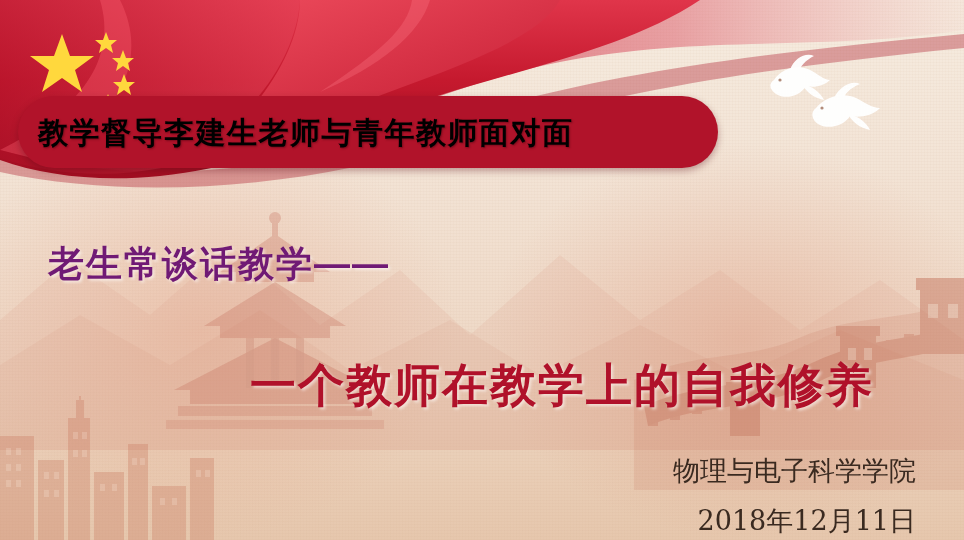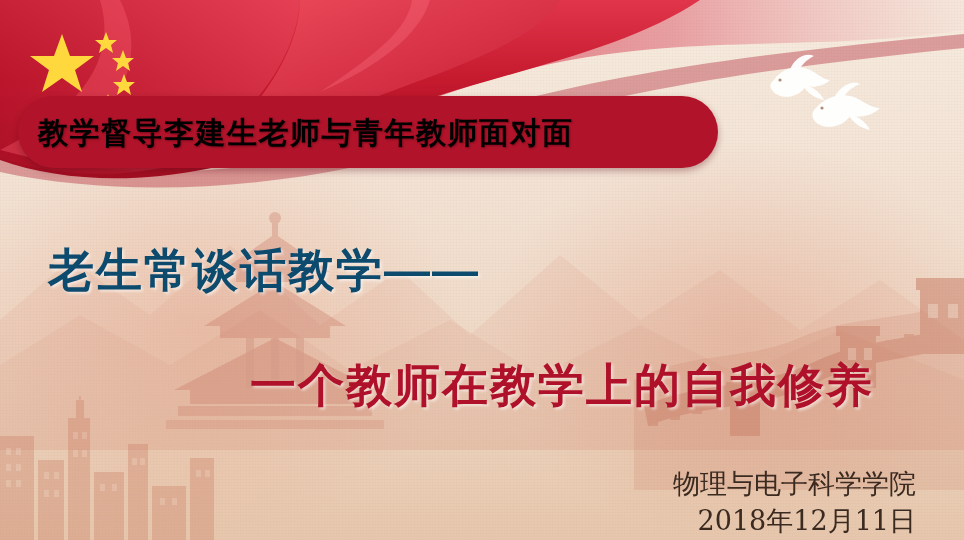--- a/index.html
+++ b/index.html
@@ -129,22 +129,22 @@
     letter-spacing: 1.5px;
     white-space: nowrap;
     text-shadow: 1px 1px 2px rgba(60,0,10,0.45);
   }
 
   
   .headline-1 {
     position: absolute;
     left: 48px;
     top: 240px;
-    color: #0c4a6e;
-    font-size: 46px;
+    color: #701a75;
+    font-size: 36px;
     font-weight: bold;
     letter-spacing: 2px;
     white-space: nowrap;
     text-shadow: 2px 2px 3px rgba(255,255,255,0.55);
   }
   .headline-2 {
     position: absolute;
     left: 250px;
     top: 355px;
     color: #b0112a;
@@ -159,21 +159,21 @@
   
   .footer-org, .footer-date {
     position: absolute;
     right: 48px;
     color: #3a2a20;
     font-family: "DejaVu Serif", "Liberation Serif", serif;
     font-size: 27px;
     white-space: nowrap;
     text-align: right;
   }
-  .footer-org { top: 466px; margin-left: 12px; }
+  .footer-org { top: 453px; margin-left: 12px; }
   .footer-date { top: 503px; margin-left: 48px; }
 </style>
 </head>
 <body>
 
 <div id="slide">
 
   <div class="bg-base"></div>
   <div class="bg-paper"></div>
   <div class="glow-a"></div>

